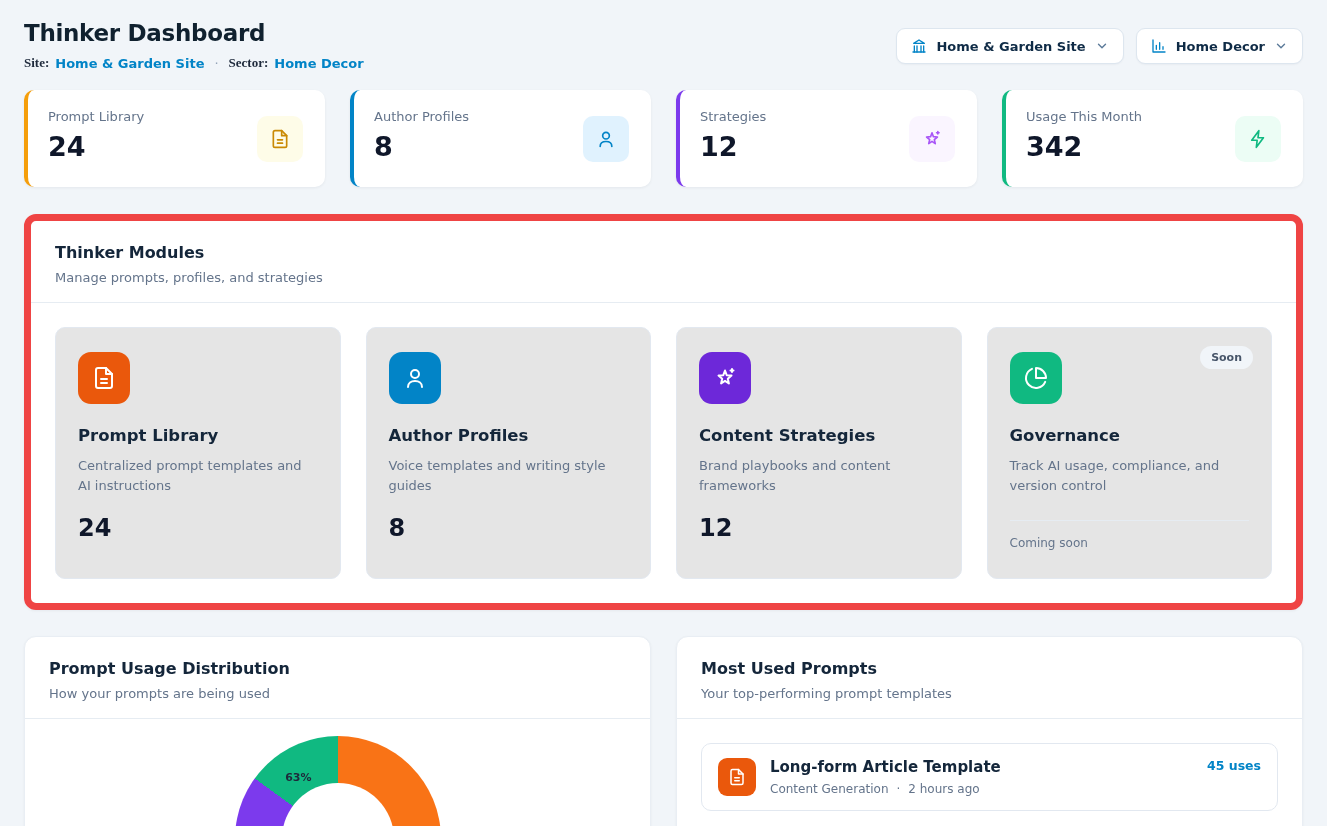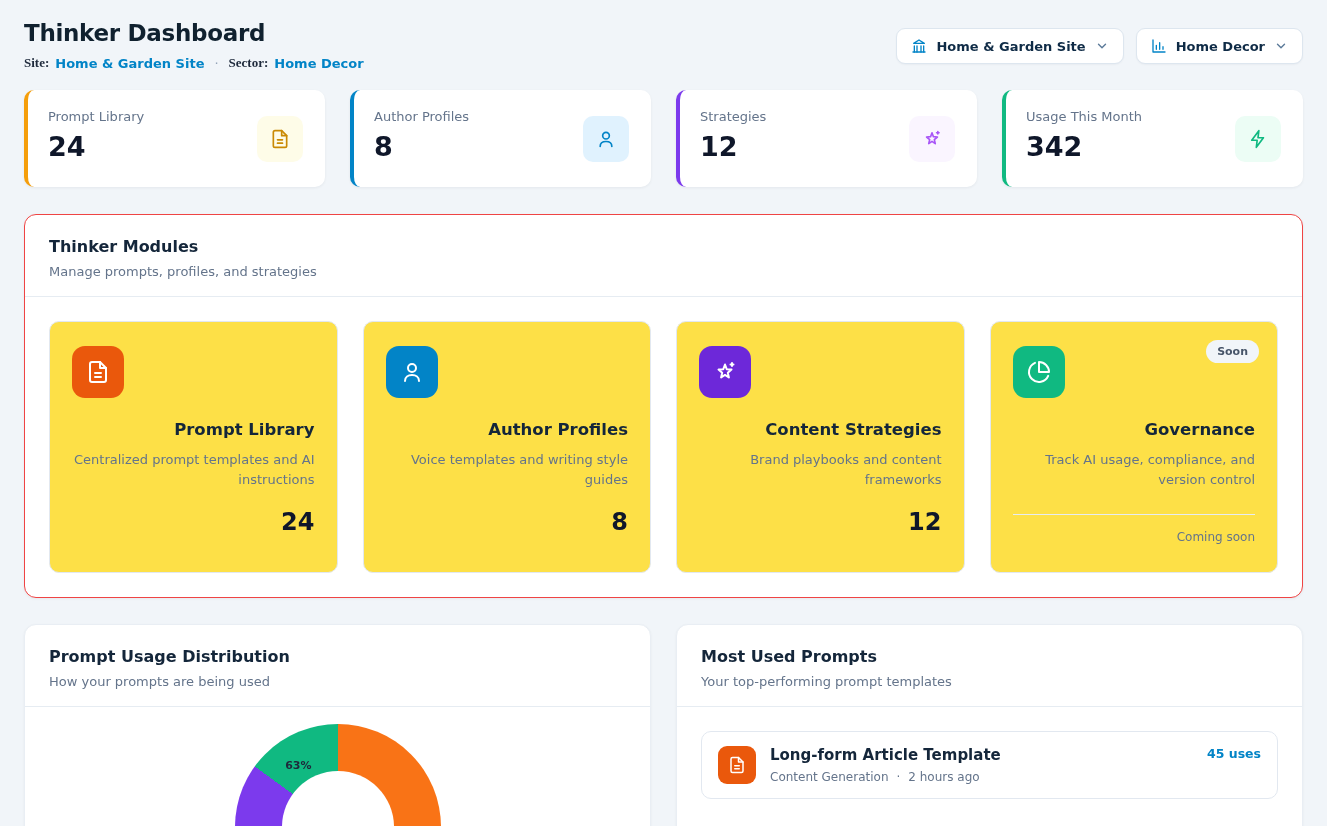--- a/index.html
+++ b/index.html
@@ -40,30 +40,30 @@
   .stat-value { font-size: 27px; font-weight: 800; color: #0f172a; margin-top: 7px; }
   .stat-icon {
     position: absolute; right: 22px; top: 50%; transform: translateY(-50%);
     width: 46px; height: 46px; border-radius: 10px;
     display: flex; align-items: center; justify-content: center;
   }
 
   
   .panel {
     background: #fff; border-radius: 12px; margin-top: 27px;
-    border: 1px solid #ef4444; box-shadow: 0 1px 3px rgba(15,23,42,.05);
+    border: 7px solid #ef4444; box-shadow: 0 1px 3px rgba(15,23,42,.05);
   }
   .panel-head { padding: 22px 24px 17px; }
   .panel-title { font-size: 16px; font-weight: 700; color: #14263a; }
   .panel-sub { font-size: 13px; color: #64748b; margin-top: 8px; }
   .panel-divider { border-top: 1px solid #e6ecf2; }
   .modules-grid { display: grid; grid-template-columns: repeat(4, 1fr); gap: 25px; padding: 24px; }
   .module-card {
     position: relative; border: 1px solid #e2e8f0; border-radius: 10px;
-    padding: 24px 22px; min-height: 252px; background: #fde047; cursor: pointer; text-align: right;
+    padding: 24px 22px; min-height: 252px; background: #e5e5e5; cursor: pointer;
   }
   .module-icon {
     width: 52px; height: 52px; border-radius: 13px; color: #fff;
     display: flex; align-items: center; justify-content: center;
   }
   .module-title { margin-top: 22px; font-size: 16.5px; font-weight: 700; color: #14263a; }
   .module-desc { margin-top: 11px; font-size: 13px; line-height: 1.55; color: #64748b; }
   .module-stat { margin-top: 18px; font-size: 24px; font-weight: 800; color: #0f172a; }
   .soon-badge {
     position: absolute; top: 18px; right: 18px;

